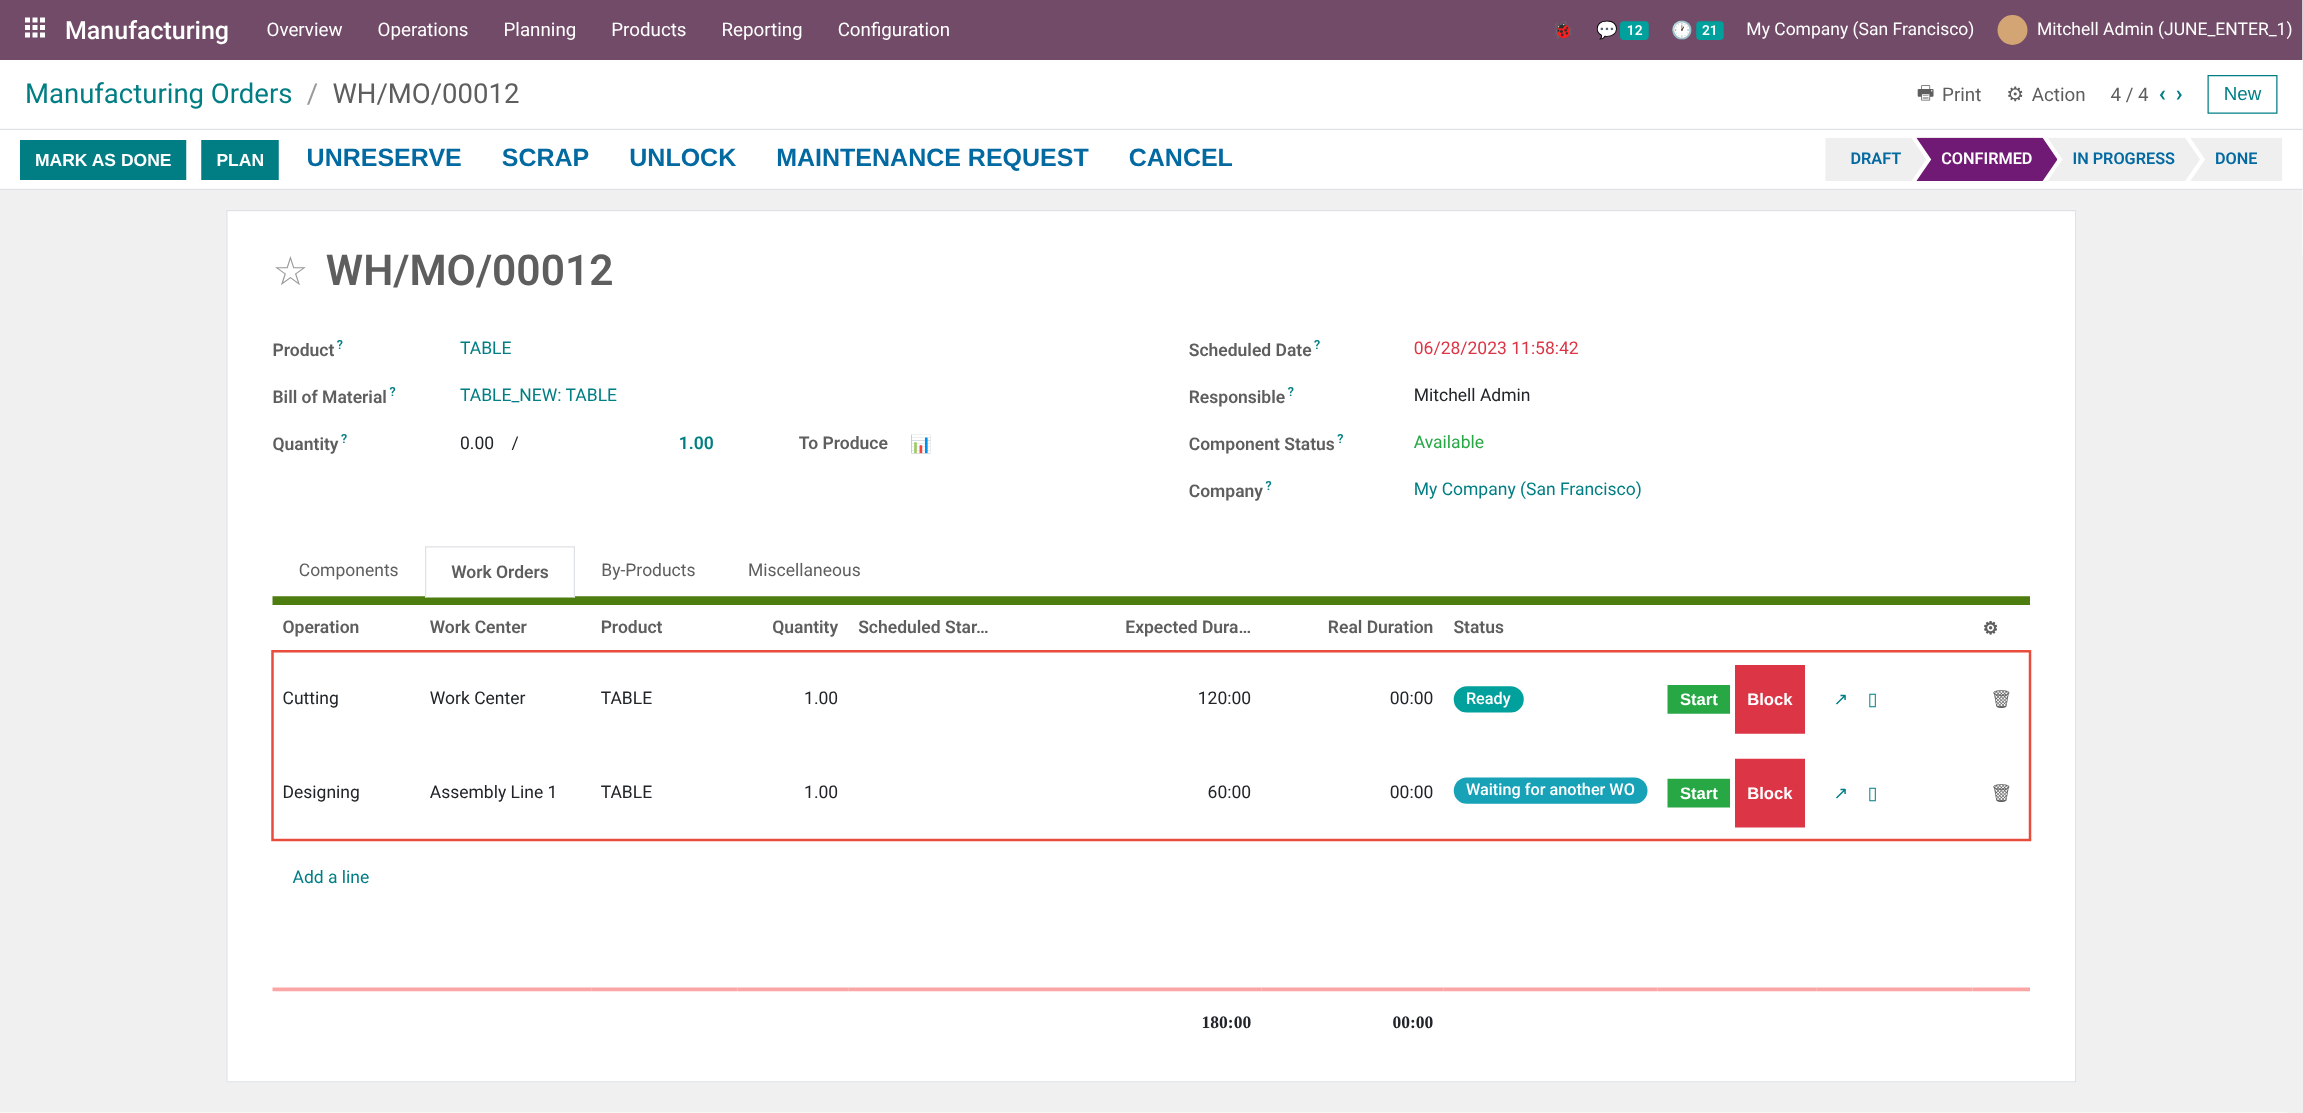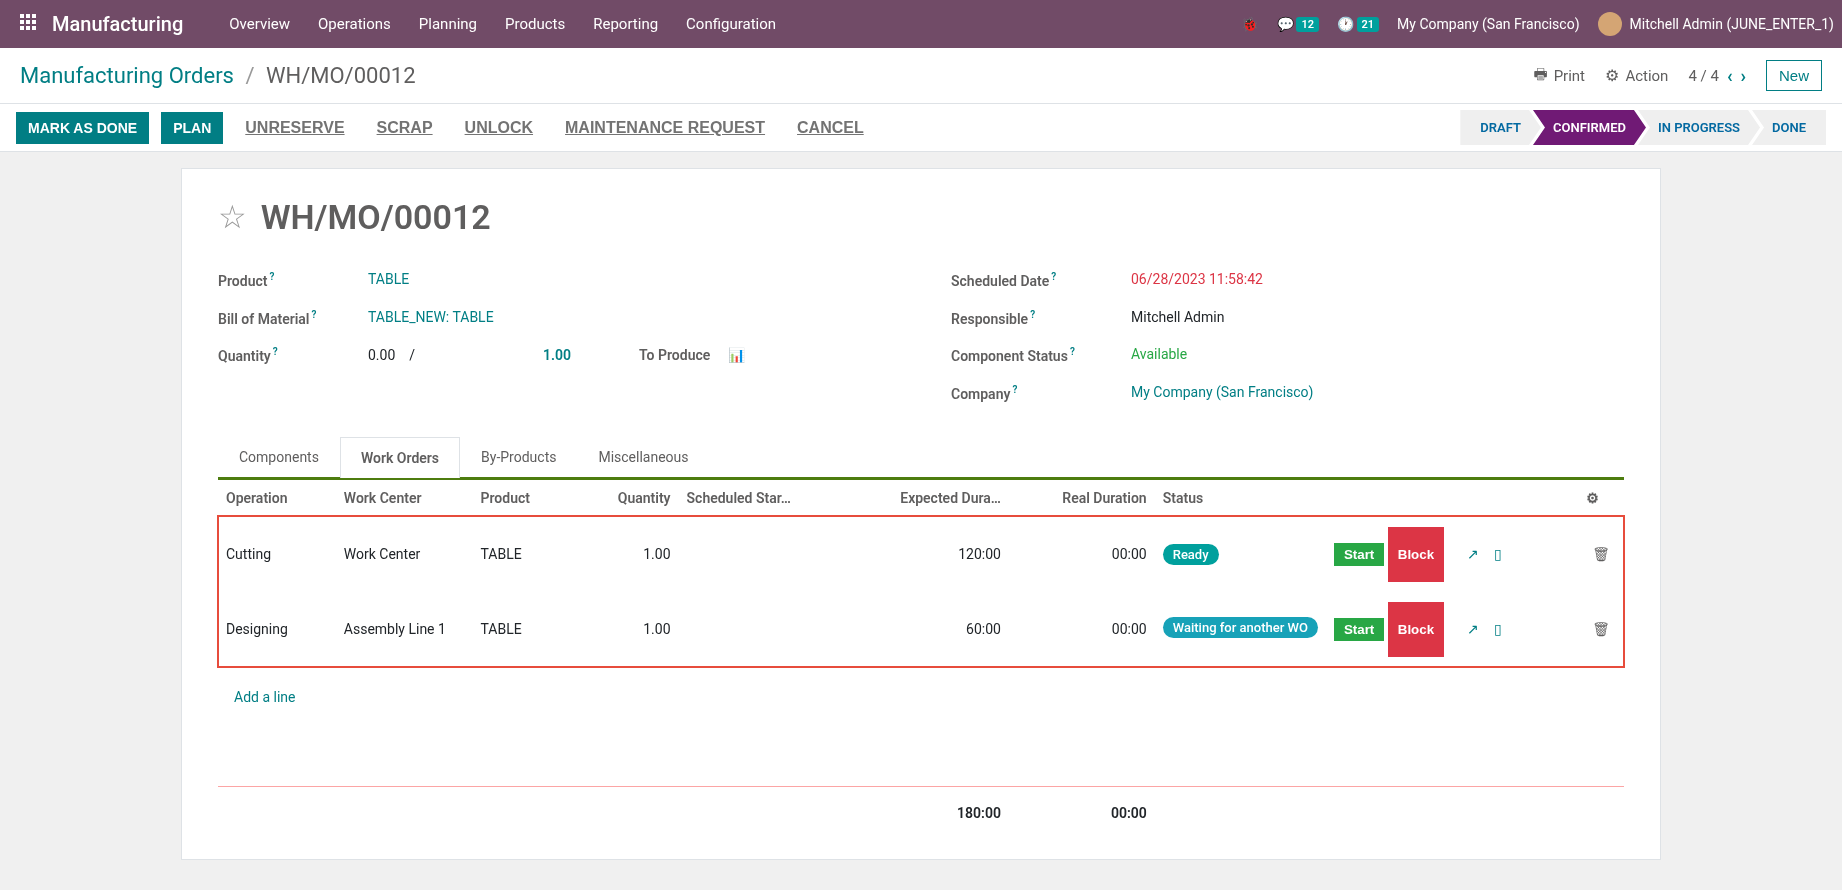--- a/index.html
+++ b/index.html
@@ -1,40 +1,40 @@
 <!DOCTYPE html>
 <html><head>
 <meta charset="utf-8">
 <style>
 * { box-sizing: border-box; margin: 0; padding: 0; }
 body { font-family: -apple-system, BlinkMacSystemFont, "Segoe UI", Roboto, sans-serif; background: #f0f0f0; font-size: 14px; color: #212529; }
 .topbar { background: #714b67; color: #fff; display: flex; align-items: center; height: 48px; padding: 0 8px; }
 .apps-icon { width: 20px; height: 20px; margin: 0 12px; display: grid; grid-template-columns: repeat(3,4px); grid-template-rows: repeat(3,4px); gap: 2px; cursor: pointer; }
 .apps-icon span { background: #fff; width: 4px; height: 4px; }
-.app-title { font-size: 20px; font-weight: 500; margin-right: 46px; cursor: pointer; }
+.app-title { font-size: 20px; font-weight: 500; margin-right: 30px; cursor: pointer; }
 .nav-menu { display: flex; gap: 28px; flex: 1; }
 .nav-item { color: #fff; font-size: 15px; cursor: pointer; }
 .topbar-right { display: flex; align-items: center; gap: 18px; }
 .badge-green { background: #00a09d; color: #fff; font-size: 11px; padding: 1px 5px; border-radius: 3px; font-weight: 600; }
 .icon-item { display: flex; align-items: center; gap: 2px; cursor: pointer; }
 .avatar { width: 24px; height: 24px; border-radius: 50%; background: #d4a574; display: inline-block; }
 .breadcrumb-bar { background: #fff; display: flex; align-items: center; justify-content: space-between; padding: 12px 20px; border-bottom: 1px solid #dee2e6; }
 .breadcrumb { font-size: 22px; }
 .bc-link { color: #017e84; cursor: pointer; }
 .bc-sep { color: #999; margin: 0 6px; }
 .bc-current { color: #5f5e5e; }
 .bc-right { display: flex; align-items: center; gap: 20px; }
 .bc-action { color: #5f5e5e; cursor: pointer; display: flex; align-items: center; gap: 6px; font-size: 15px; }
 .pager { color: #5f5e5e; display: flex; align-items: center; gap: 8px; font-size: 15px; }
 .pager-arrow { cursor: pointer; color: #017e84; font-size: 18px; font-weight: bold; }
 .new-btn { border: 1px solid #017e84; color: #017e84; background: #fff; padding: 6px 12px; font-size: 15px; cursor: pointer; }
 .action-bar { background: #fff; display: flex; align-items: center; justify-content: space-between; border-bottom: 1px solid #dee2e6; padding: 0 16px; height: 48px; }
 .action-left { display: flex; gap: 12px; align-items: center; }
 .btn-primary { background: #017e84; color: #fff; border: none; padding: 8px 12px; font-weight: 600; font-size: 14px; cursor: pointer; }
-.btn-link { color: #737373; font-weight: 600; font-size: 16px; cursor: pointer; background: none; border: none; padding: 8px 10px; text-decoration: underline; }
+.btn-link { color: #0369a1; font-weight: 600; font-size: 20px; cursor: pointer; background: none; border: none; padding: 8px 10px; }
 .status-bar { display: flex; align-items: center; }
 .status-step { padding: 10px 20px; background: #efefef; color: #0369a1; font-weight: 600; font-size: 13px; position: relative; clip-path: polygon(0 0, calc(100% - 12px) 0, 100% 50%, calc(100% - 12px) 100%, 0 100%, 12px 50%); margin-left: -8px; }
 .status-step:first-child { clip-path: polygon(0 0, calc(100% - 12px) 0, 100% 50%, calc(100% - 12px) 100%, 0 100%); margin-left: 0; }
 .status-step.active { background: #701a75; color: #fff; }
 .status-step:last-child { clip-path: polygon(0 0, 100% 0, 100% 100%, 0 100%, 12px 50%); }
 .content { padding: 16px 40px; }
 .sheet { background: #fff; border: 1px solid #dee2e6; padding: 28px 36px; max-width: 1480px; margin: 0 auto; }
 .title-row { display: flex; align-items: center; gap: 14px; margin-bottom: 24px; }
 .star-icon { font-size: 32px; color: #999; cursor: pointer; }
 .order-title { font-size: 34px; font-weight: 600; color: #5f5e5e; }
@@ -43,37 +43,37 @@
 .form-label { width: 150px; font-weight: 600; color: #5f5e5e; }
 .help-q { color: #017e84; font-size: 10px; vertical-align: super; margin-left: 2px; }
 .form-value { flex: 1; color: #212529; }
 .val-link { color: #017e84; cursor: pointer; }
 .val-red { color: #dc3545; }
 .val-green { color: #28a745; }
 .qty-row { display: flex; align-items: center; gap: 8px; }
 .qty-sep { margin: 0 120px 0 6px; }
 .qty-total { color: #017e84; font-weight: 600; }
 .to-produce { font-weight: 600; color: #5f5e5e; margin-left: 60px; }
-.tabs { display: flex; border-bottom: 3px solid #4d7c0f; }
+.tabs { display: flex; border-bottom: 7px solid #4d7c0f; }
 .tab { padding: 12px 20px; cursor: pointer; color: #5f5e5e; border: 1px solid transparent; border-bottom: none; }
 .tab.active { border-color: #dee2e6; background: #fff; font-weight: 600; position: relative; top: 1px; }
 table.wo-table { width: 100%; border-collapse: collapse; margin-top: 0; }
 .wo-table th { text-align: left; padding: 10px 8px; font-weight: 600; color: #5f5e5e; border-bottom: 1px solid #eee; }
 .wo-table th.right, .wo-table td.right { text-align: right; }
 .wo-table td { padding: 10px 8px; vertical-align: middle; }
 .wo-highlight { outline: 2px solid #e74c3c; outline-offset: -1px; }
 .status-pill { color: #fff; padding: 3px 10px; border-radius: 12px; font-size: 13px; font-weight: 500; display: inline-block; }
 .pill-ready { background: #00a09d; }
 .pill-waiting { background: #17a2b8; max-width: 165px; overflow: hidden; white-space: nowrap; text-overflow: clip; }
 .btn-start { background: #28a745; color: #fff; border: none; padding: 4px 10px; font-weight: 600; cursor: pointer; }
 .btn-block { background: #dc3545; color: #fff; border: none; padding: 20px 10px; font-weight: 600; cursor: pointer; }
 .row-icon { color: #017e84; cursor: pointer; margin: 0 6px; font-size: 14px; }
 .row-icon.trash { color: #5f5e5e; }
 .add-line { color: #017e84; cursor: pointer; padding: 12px 8px; display: block; }
-.footer-row td { border-top: 1px solid #fca5a5; font-weight: 600; padding-top: 18px; }
+.footer-row td { border-top: 3px solid #fca5a5; font-weight: 600; padding-top: 18px; font-family: Liberation Serif, serif; }
 .gear-icon { font-size: 16px; }
 .settings-col { text-align: right; }
 </style>
 </head>
 <body>
 
 <div class="topbar">
   <div class="apps-icon">
       <span></span>
       <span></span>

